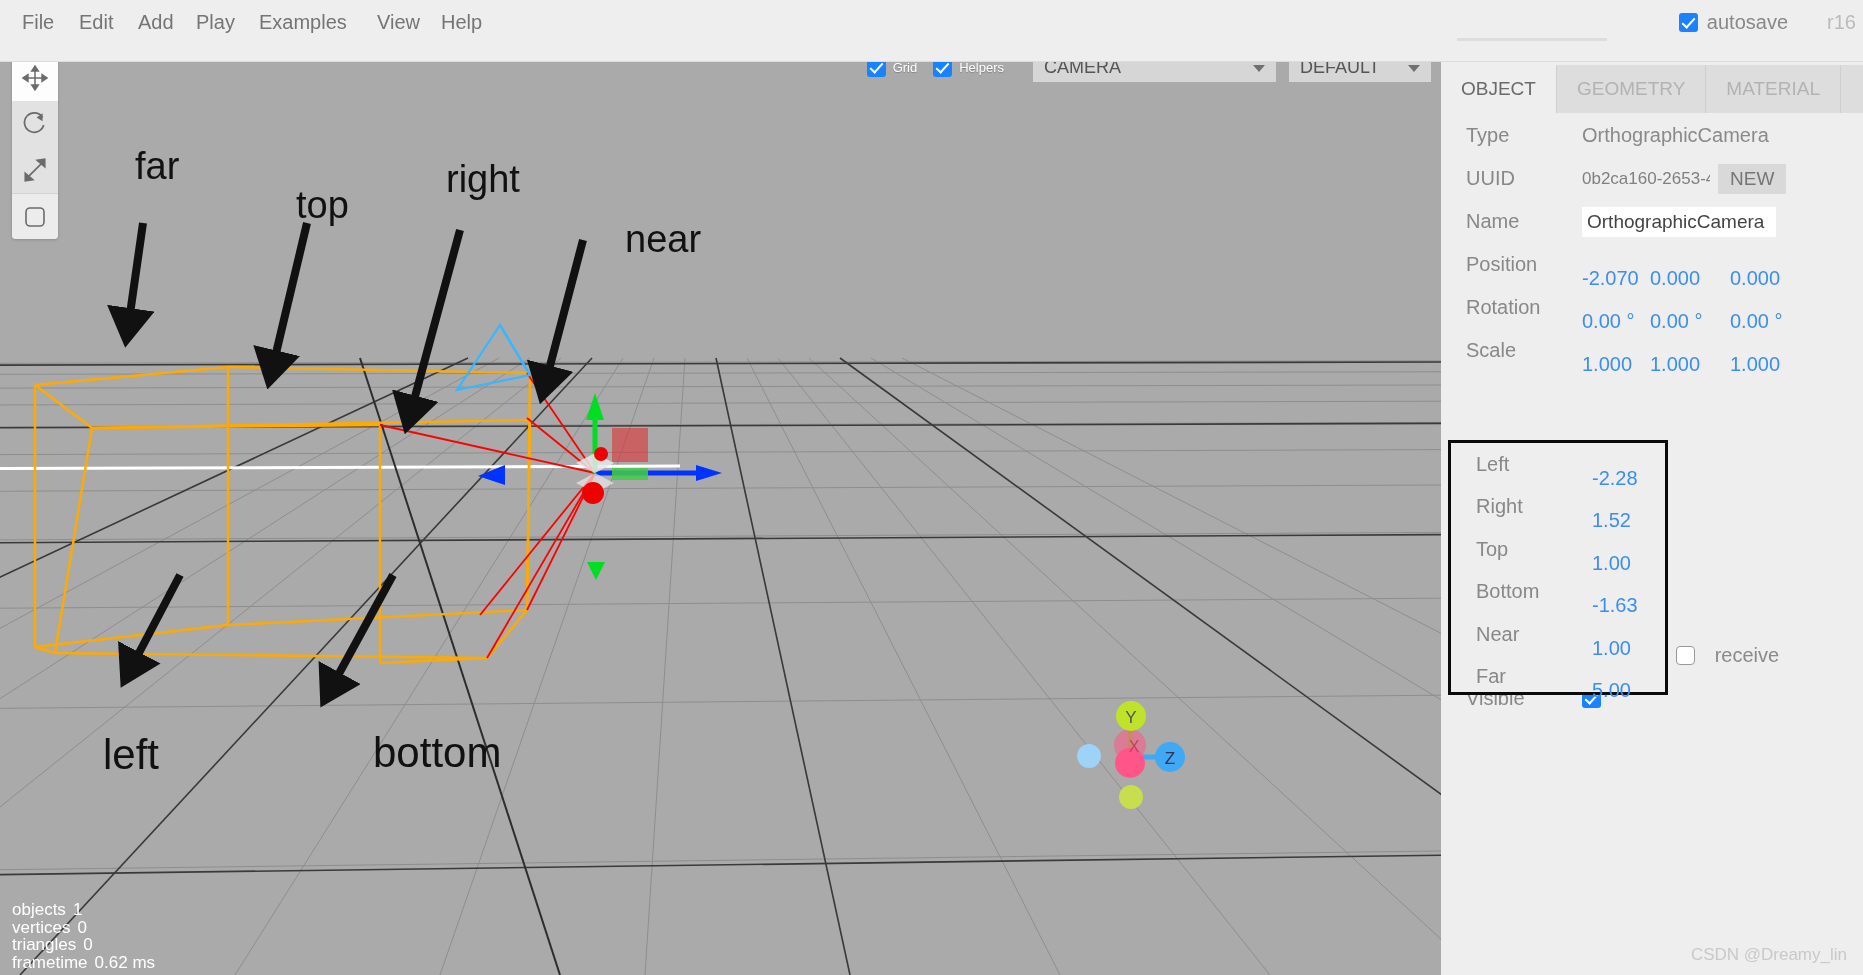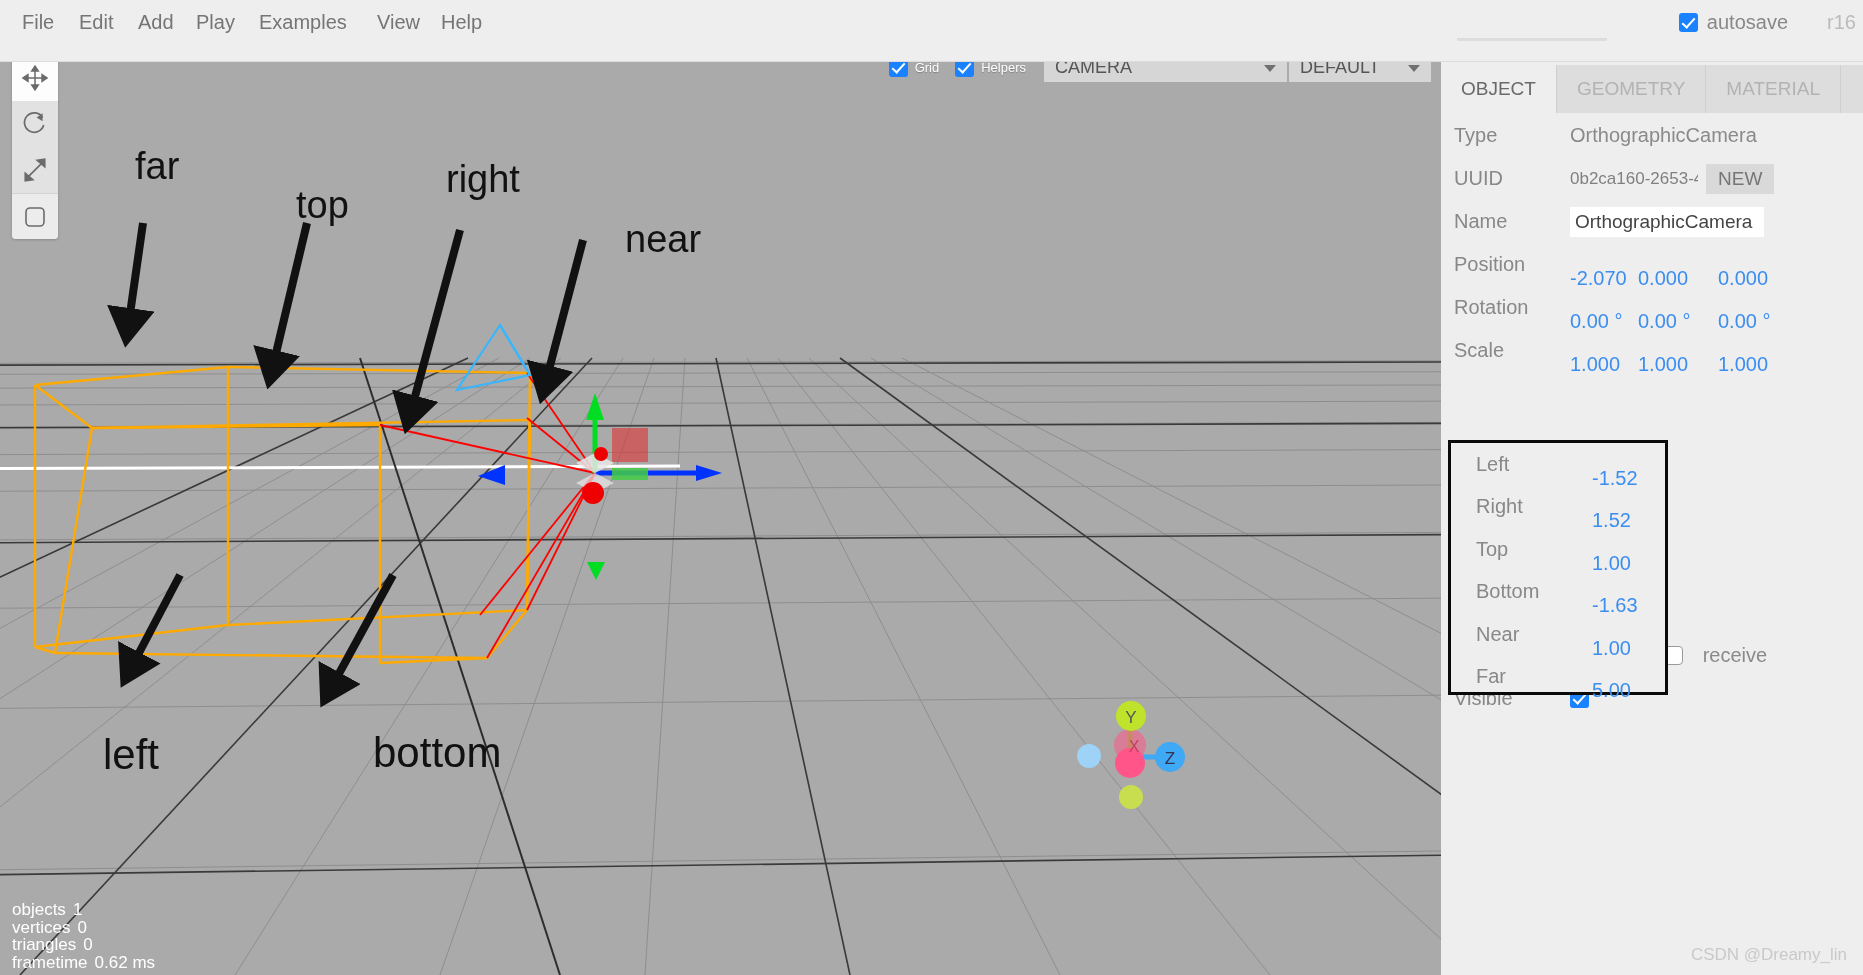--- a/index.html
+++ b/index.html
@@ -100,21 +100,21 @@
   }
   .vp-select {
     position: relative;
     height: 29px;
     background: #d6d6d6;
     border: none;
     font-size: 18px; color: #555;
     display: flex; align-items: center;
     padding: 0 30px 0 11px;
     cursor: pointer;
-    margin-left: 2px;
+    margin-left: 13px;
   }
   #select-camera { width: 243px; }
   #select-shading { width: 142px; }
   .caret {
     position: absolute; right: 11px; top: 50%;
     margin-top: -3px;
     width: 0; height: 0;
     border-left: 6px solid transparent;
     border-right: 6px solid transparent;
     border-top: 7px solid #707070;
@@ -174,21 +174,21 @@
   }
 
   #props {
     position: absolute; left: 0; top: 69px;
     width: 422px;
   }
   .row {
     position: relative;
     height: 43px;
     display: flex; align-items: center;
-    padding-left: 13px;
+    padding-left: 25px;
   }
   .row-label {
     width: 116px; flex: none;
     font-size: 20px; color: #888888;
   }
   .row-val { font-size: 20px; color: #8a8a8a; }
   .num { font-size: 20px; color: #3b8ef0; cursor: ns-resize; margin-top: 28px; }
   .num-col { width: 68px; flex: none; }
   .num-col-w { width: 80px; flex: none; }
 
@@ -526,21 +526,21 @@
         <span class="cb on"></span>
       </div>
 
 
     </div>
   </div>
 
   <div id="frustum-box">
     <div class="row">
       <span class="row-label">Left</span>
-      <span class="num">-1.52</span>
+      <span class="num">-2.28</span>
     </div>
     <div class="row">
       <span class="row-label">Right</span>
       <span class="num">1.52</span>
     </div>
     <div class="row">
       <span class="row-label">Top</span>
       <span class="num">1.00</span>
     </div>
     <div class="row">

